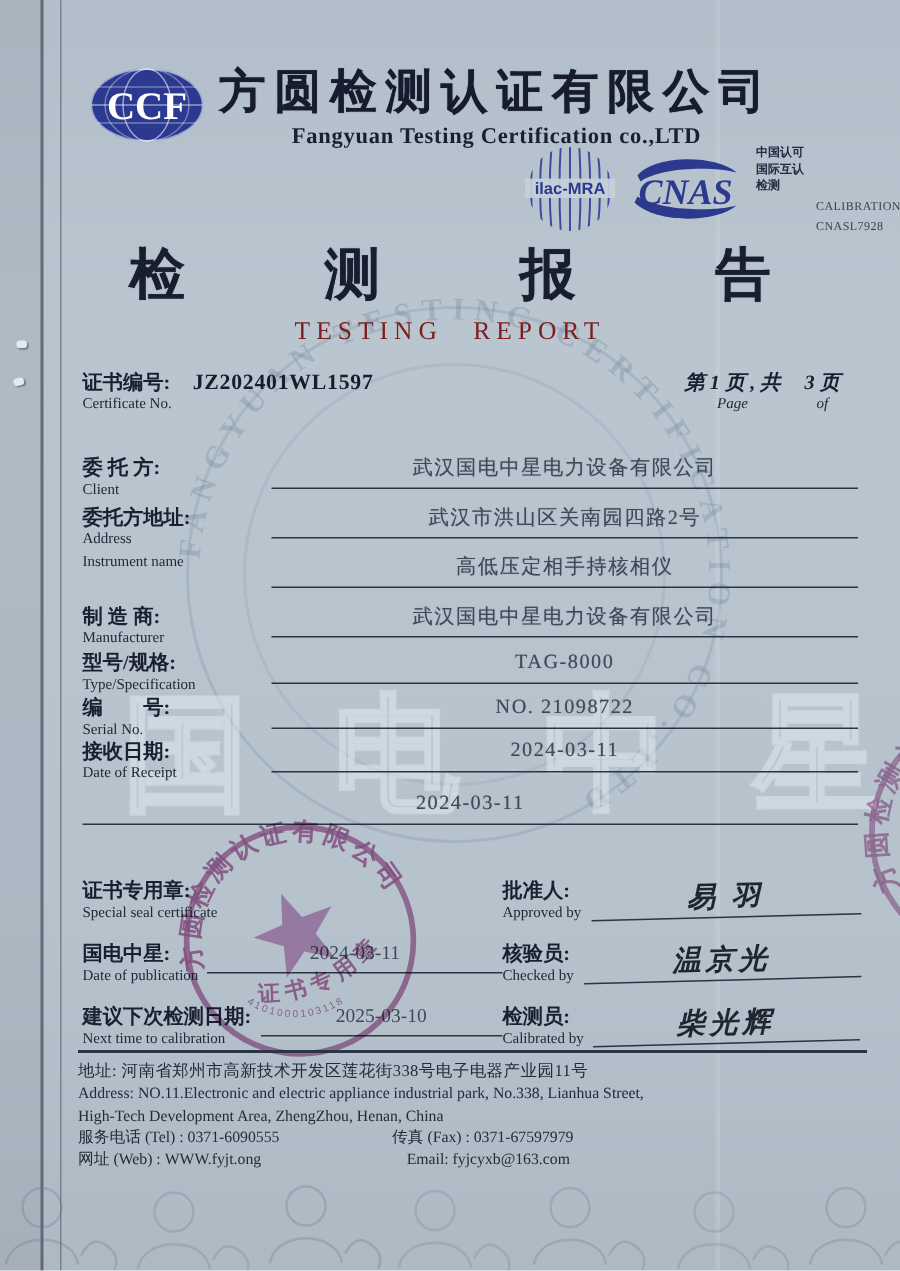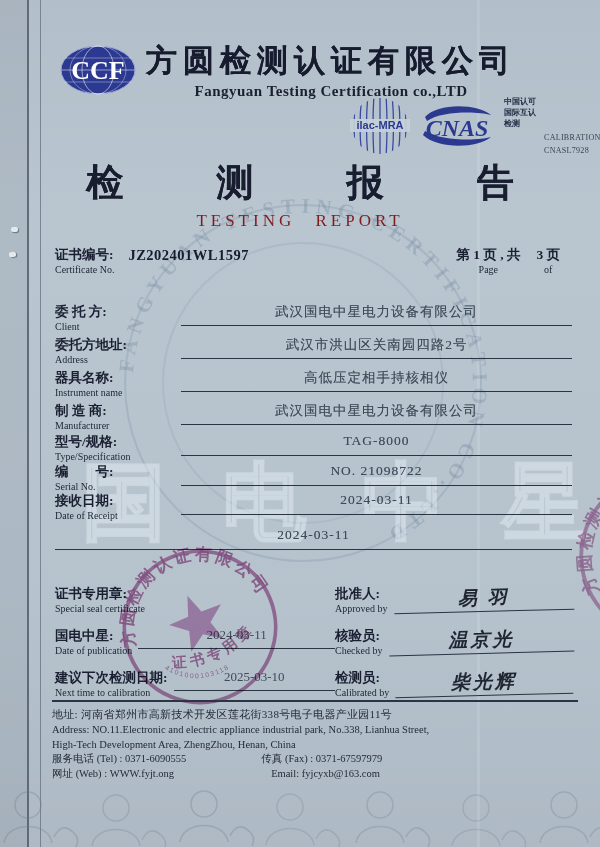--- a/index.html
+++ b/index.html
@@ -25,21 +25,21 @@
   .accred-txt .en{font-weight:normal;color:#3c434e;margin-top:3px;line-height:1.3;letter-spacing:.3px;margin-left:40px;}
   
   .title-wrap{position:absolute;left:0;top:158px;width:600px;text-align:center;}
   .title-cn{font-size:37px;font-weight:bold;letter-spacing:42px;padding-left:42px;color:#181e30;white-space:nowrap;text-shadow:0 0 .5px #181e30;}
   .title-en{font-size:17px;font-weight:normal;letter-spacing:4px;word-spacing:12px;margin-top:3px;color:#7f1d1d;}
   
   .cert-row{position:absolute;left:55px;top:246px;right:30px;display:flex;align-items:flex-start;}
   .lab-cn{font-size:13.5px;font-weight:bold;color:#1a2032;white-space:nowrap;}
   .lab-en{font-size:10px;color:#222938;white-space:nowrap;margin-top:0px;}
   .cert-num{font-size:14.5px;font-weight:bold;margin-left:14px;padding-top:1px;letter-spacing:.5px;color:#171d2f;}
-  .page-ind{margin-left:auto;display:flex;gap:16px;padding-right:10px;}
+  .page-ind{margin-left:auto;display:flex;gap:16px;padding-right:10px;font-style:italic;}
   .page-col{text-align:center;}
   
   .frow{position:absolute;left:55px;right:28px;display:flex;align-items:flex-start;}
   .flabel{width:126px;flex:none;}
   .fvalue{flex:1;border-bottom:1.6px solid #2b3442;text-align:center;font-size:13.5px;color:#3f4a59;padding-bottom:2px;height:20px;letter-spacing:1px;text-shadow:0 0 .6px rgba(63,74,89,.5);}
   
   .b-left{position:absolute;left:55px;top:585px;width:280px;}
   .b-right{position:absolute;left:335px;top:585px;width:238px;}
   .brow{display:flex;align-items:flex-start;margin-bottom:13px;}
   .blabel{flex:none;}
@@ -166,21 +166,20 @@
 </div>
 <div class="frow" style="top:336px">
   <div class="flabel">
       <div class="lab-cn">委托方地址:</div>
       <div class="lab-en">Address</div>
     </div>
   <div class="fvalue">武汉市洪山区关南园四路2号</div>
 </div>
 <div class="frow" style="top:369px">
   <div class="flabel">
-      <div class="lab-cn">器具名称:</div>
       <div class="lab-en">Instrument name</div>
     </div>
   <div class="fvalue">高低压定相手持核相仪</div>
 </div>
 <div class="frow" style="top:402px">
   <div class="flabel">
       <div class="lab-cn">制 造 商:</div>
       <div class="lab-en">Manufacturer</div>
     </div>
   <div class="fvalue">武汉国电中星电力设备有限公司</div>

